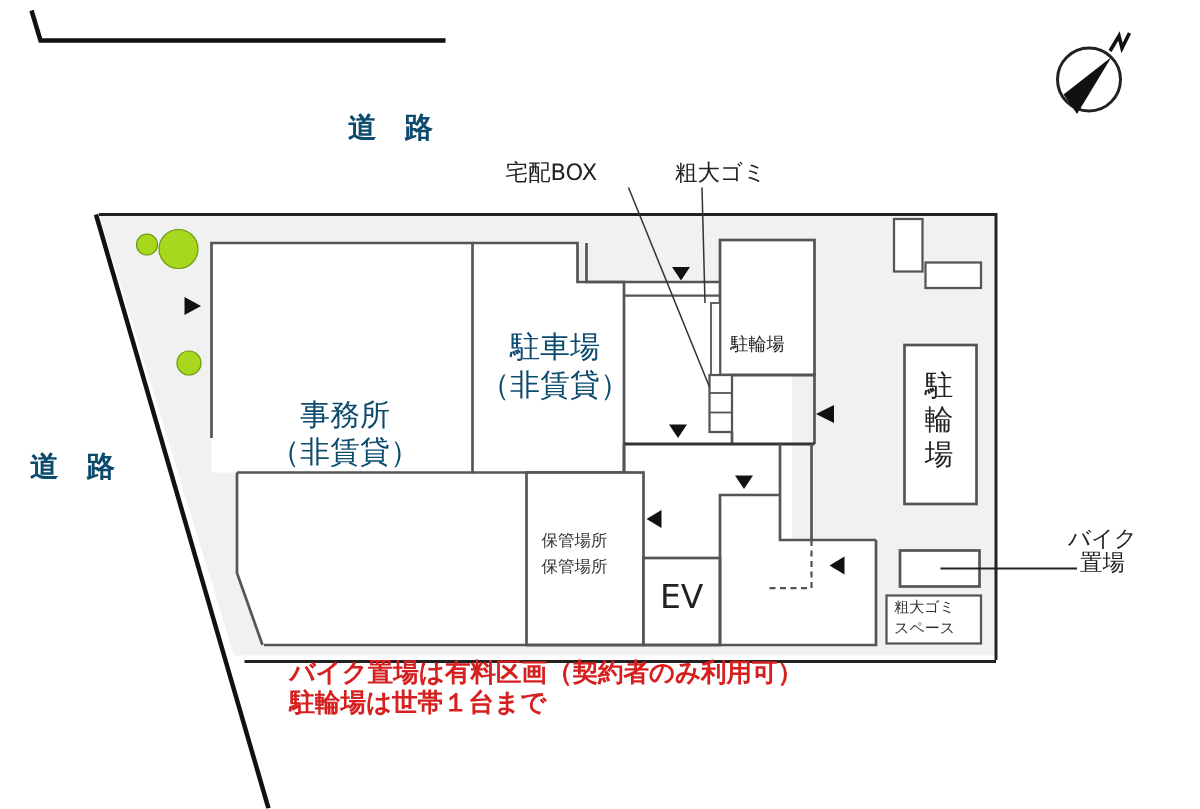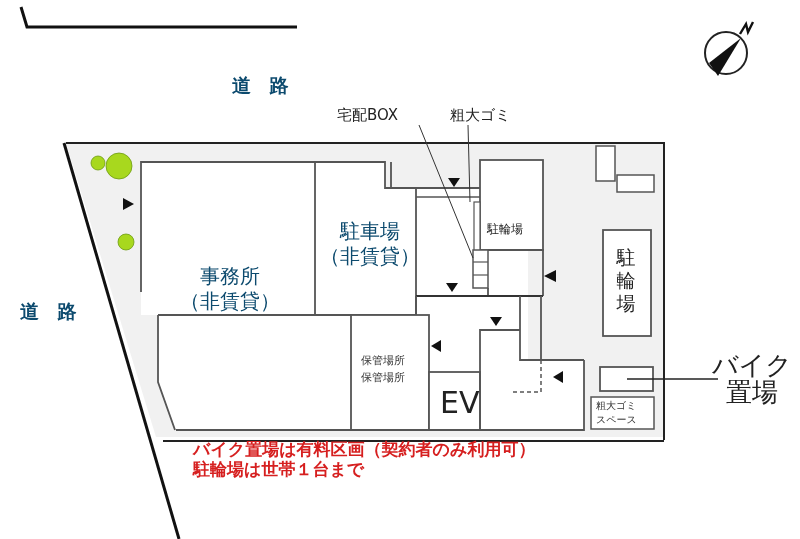--- a/index.html
+++ b/index.html
@@ -6,22 +6,22 @@
   body { width: 800px; height: 539px; position: relative; overflow: hidden;
          font-family: "DejaVu Sans", "Liberation Sans", sans-serif; }
   #plan { position: absolute; left: 0; top: 0; width: 800px; height: 539px; }
   .lbl { position: absolute; color: #222; white-space: nowrap; line-height: 1; }
   .road { font-size: 19px; letter-spacing: 6px; font-weight: bold; color: #0c4a6e; }
   .callout { font-size: 15px; color: #222; }
   .red-lbl { color: #0c4a6e; font-size: 20px; text-align: center; line-height: 1.25; }
   .small { font-size: 11px; color: #333; text-align: center; line-height: 1.55; }
   .mid { font-size: 12px; color: #222; margin-top: 19px; }
   .vert { font-size: 19px; color: #222; width: 22px; text-align: center; line-height: 1.2; }
-  .ev { font-size: 30px; color: #222; }
-  .bike-lbl { font-size: 26px; color: #222; text-align: center; line-height: 1.05; }
+  .ev { font-size: 22px; color: #222; }
+  .bike-lbl { font-size: 15px; color: #222; text-align: center; line-height: 1.05; }
   .notice { position: absolute; left: 193px; top: 440px; color: #d61f1f;
             font-family: "DejaVu Serif", "Liberation Serif", serif; font-weight: bold;
             font-size: 17px; line-height: 1.15; white-space: nowrap; }
 </style>
 </head>
 <body>
 
 <svg id="plan" viewBox="0 0 800 539" xmlns="http://www.w3.org/2000/svg">
 
   <path d="M21 7 L27 27 L297 27" fill="none" stroke="#111" stroke-width="3"></path>

